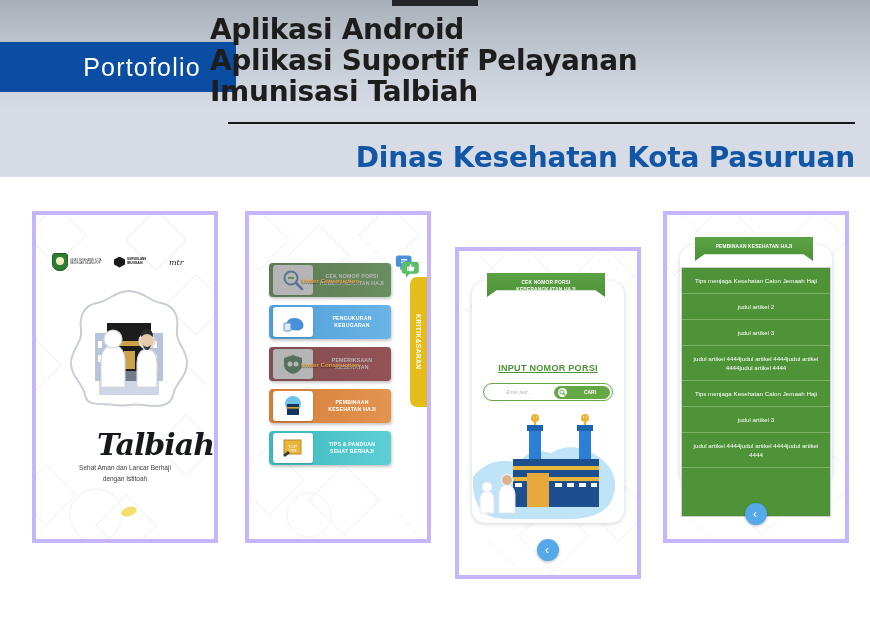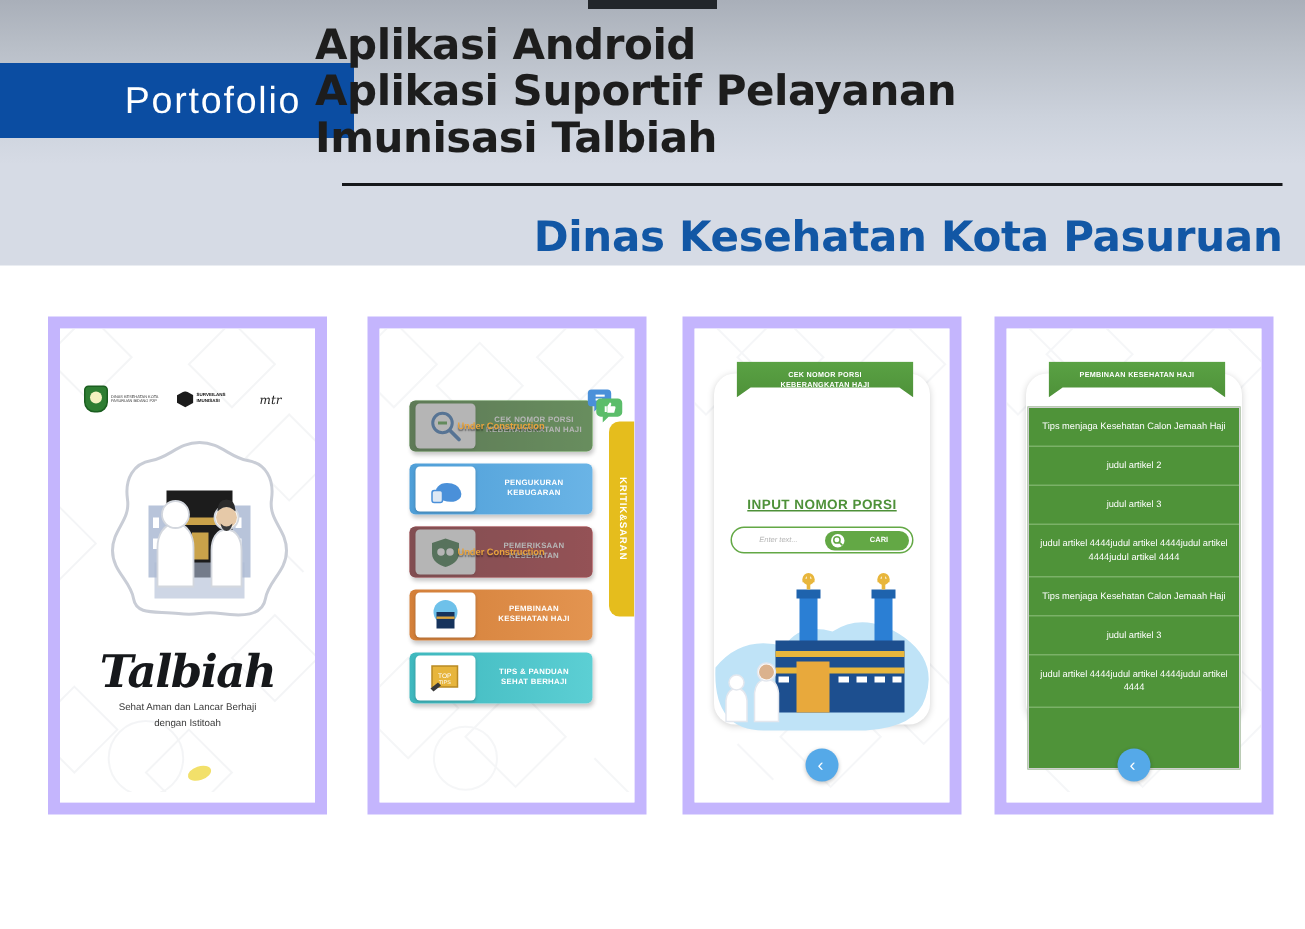--- a/index.html
+++ b/index.html
@@ -39,21 +39,21 @@
   }
   .subtitle{
     position:absolute;left:228px;top:141px;width:627px;text-align:right;
     color:#1257a5;font-weight:bold;font-size:28px;letter-spacing:-0.2px;
     font-family:"DejaVu Sans", sans-serif;white-space:nowrap;
   }
 
   
   .phone{
     position:absolute;top:211px;width:186px;height:332px;
-    border:8px solid #c4b5fd;background:#ffffff;box-sizing:border-box;
+    border:4px solid #c4b5fd;background:#ffffff;box-sizing:border-box;
     overflow:hidden;
   }
   .phone-inner{
     position:absolute;inset:0;background:#ffffff;overflow:hidden;
   }
   
   .pattern{
     position:absolute;inset:0;opacity:.5;pointer-events:none;
   }
 
@@ -82,21 +82,21 @@
   .logo-script{font-size:8px;color:#222;font-family:"DejaVu Serif",serif;font-style:italic;}
 
   .kaaba-badge{
     position:absolute;left:33px;top:74px;width:120px;height:120px;
   }
   .talbiah-wrap{
     position:absolute;left:0;right:0;top:214px;text-align:center;
   }
   .talbiah-word{
     font-family:"DejaVu Serif",serif;font-size:30px;font-weight:bold;
-    color:#16181b;font-style:italic;letter-spacing:-1px;line-height:32px;
+    color:#16181b;font-style:italic;letter-spacing:-1px;line-height:32px;text-align:right;
   }
   .talbiah-sub{
     font-size:6.5px;color:#3a3a3a;line-height:9px;margin-top:2px;
     font-family:"Liberation Sans",sans-serif;
   }
   .yellow-dot{
     position:absolute;left:85px;top:292px;width:16px;height:9px;
     background:#f2e06a;border-radius:50%;transform:rotate(-18deg);
   }
 
@@ -378,21 +378,21 @@
         <path d="M11 10 h13 a3.5 3.5 0 0 1 3.5 3.5 v7 a3.5 3.5 0 0 1 -3.5 3.5 h-7 l-4.5 4.5 v-4.5 h-1.5 a3.5 3.5 0 0 1 -3.5 -3.5 v-7 a3.5 3.5 0 0 1 3.5 -3.5z" fill="#5bbd6a"></path>
         <path d="M16 20 v-4 l2 -3 q1.4 0 1 1.6 l-.5 1.4 h3 q1.2 0 .8 1.3 l-1 3.7 h-5.3z M14 16 h1.6 v4.4 H14z" fill="#fff"></path>
       </svg>
 
       <div class="kritik-tab">
         <div class="kritik-text">KRITIK&amp;SARAN</div>
       </div>
     </div>
   </div>
 
-  <div class="phone" style="left:455px;">
+  <div class="phone" style="left:455px;margin-top:36px;">
     <div class="phone-inner">
       <svg class="pattern" viewBox="0 0 178 324">
         <g fill="none" stroke="#eceef1" stroke-width="1.4">
           <path d="M8 -8 L42 26 L8 60 L-26 26 Z"></path>
           <path d="M60 -10 L90 20 L60 50 L30 20 Z"></path>
           <path d="M145 -5 L175 25 L145 55 L115 25 Z"></path>
           <path d="M95 250 L130 285 L95 320 L60 285 Z"></path>
           <path d="M160 230 L190 260 L160 290 L130 260 Z"></path>
           <path d="M30 290 L55 315"></path>
         </g>

